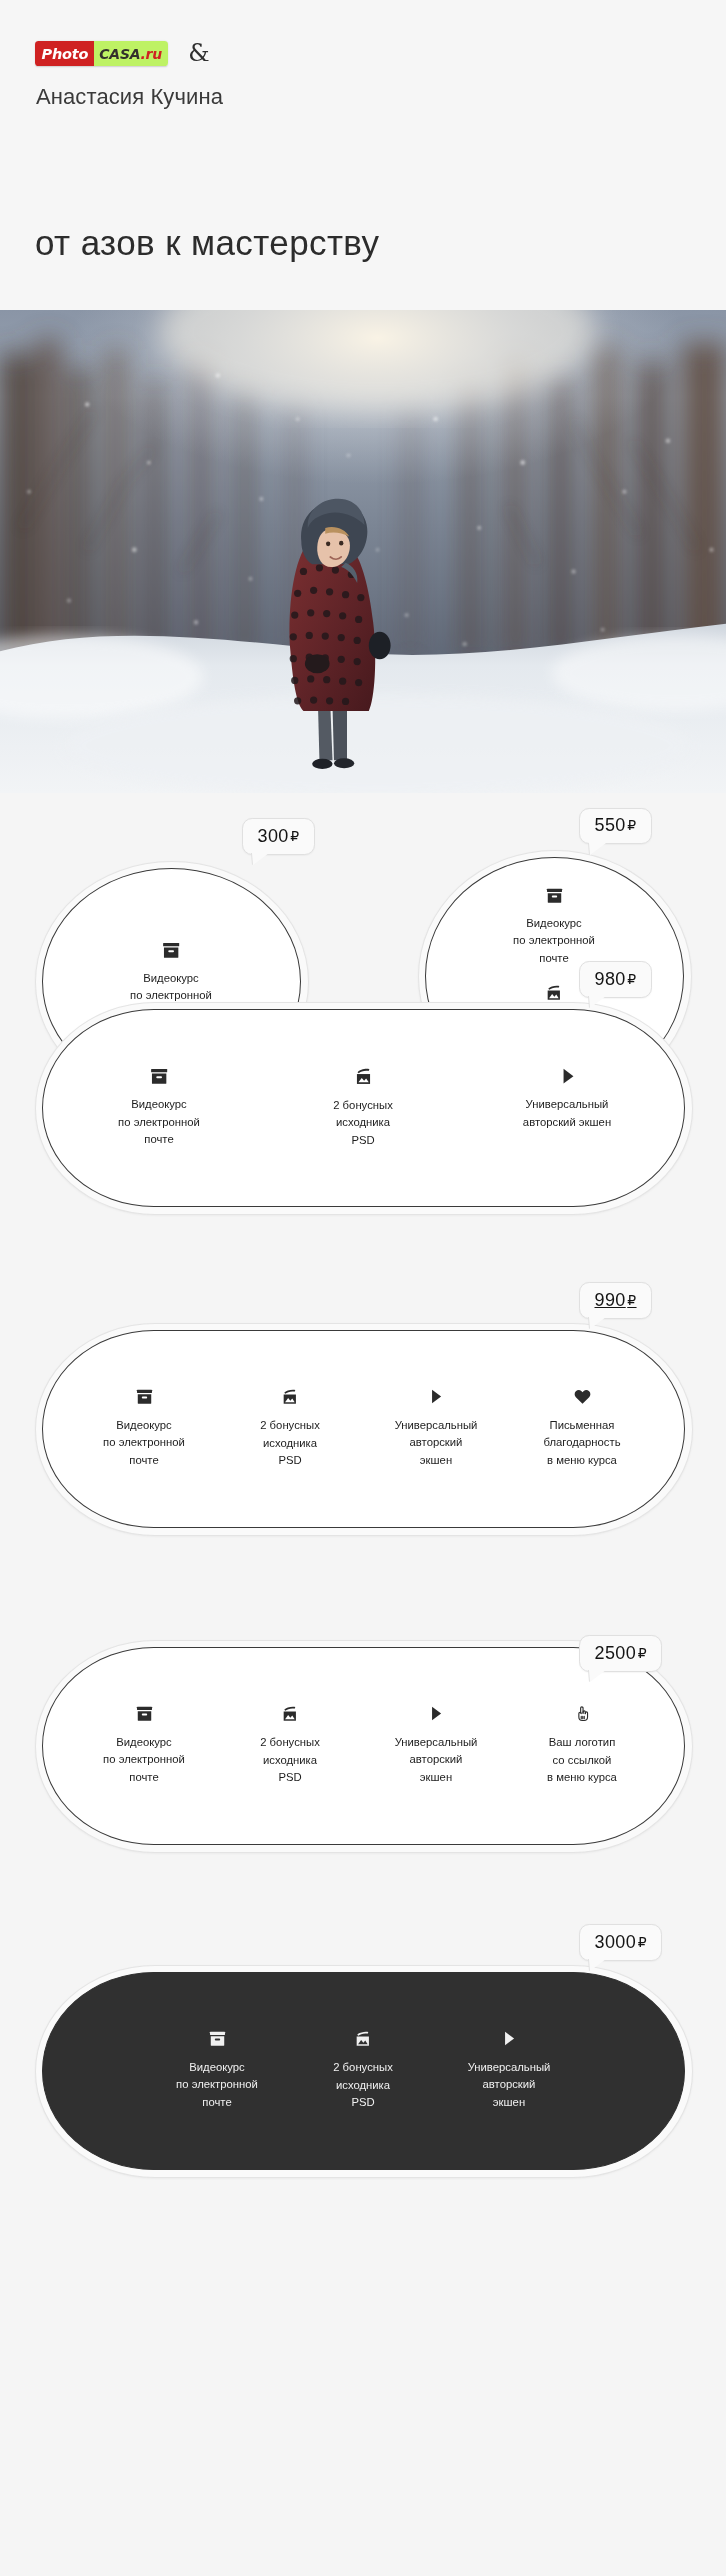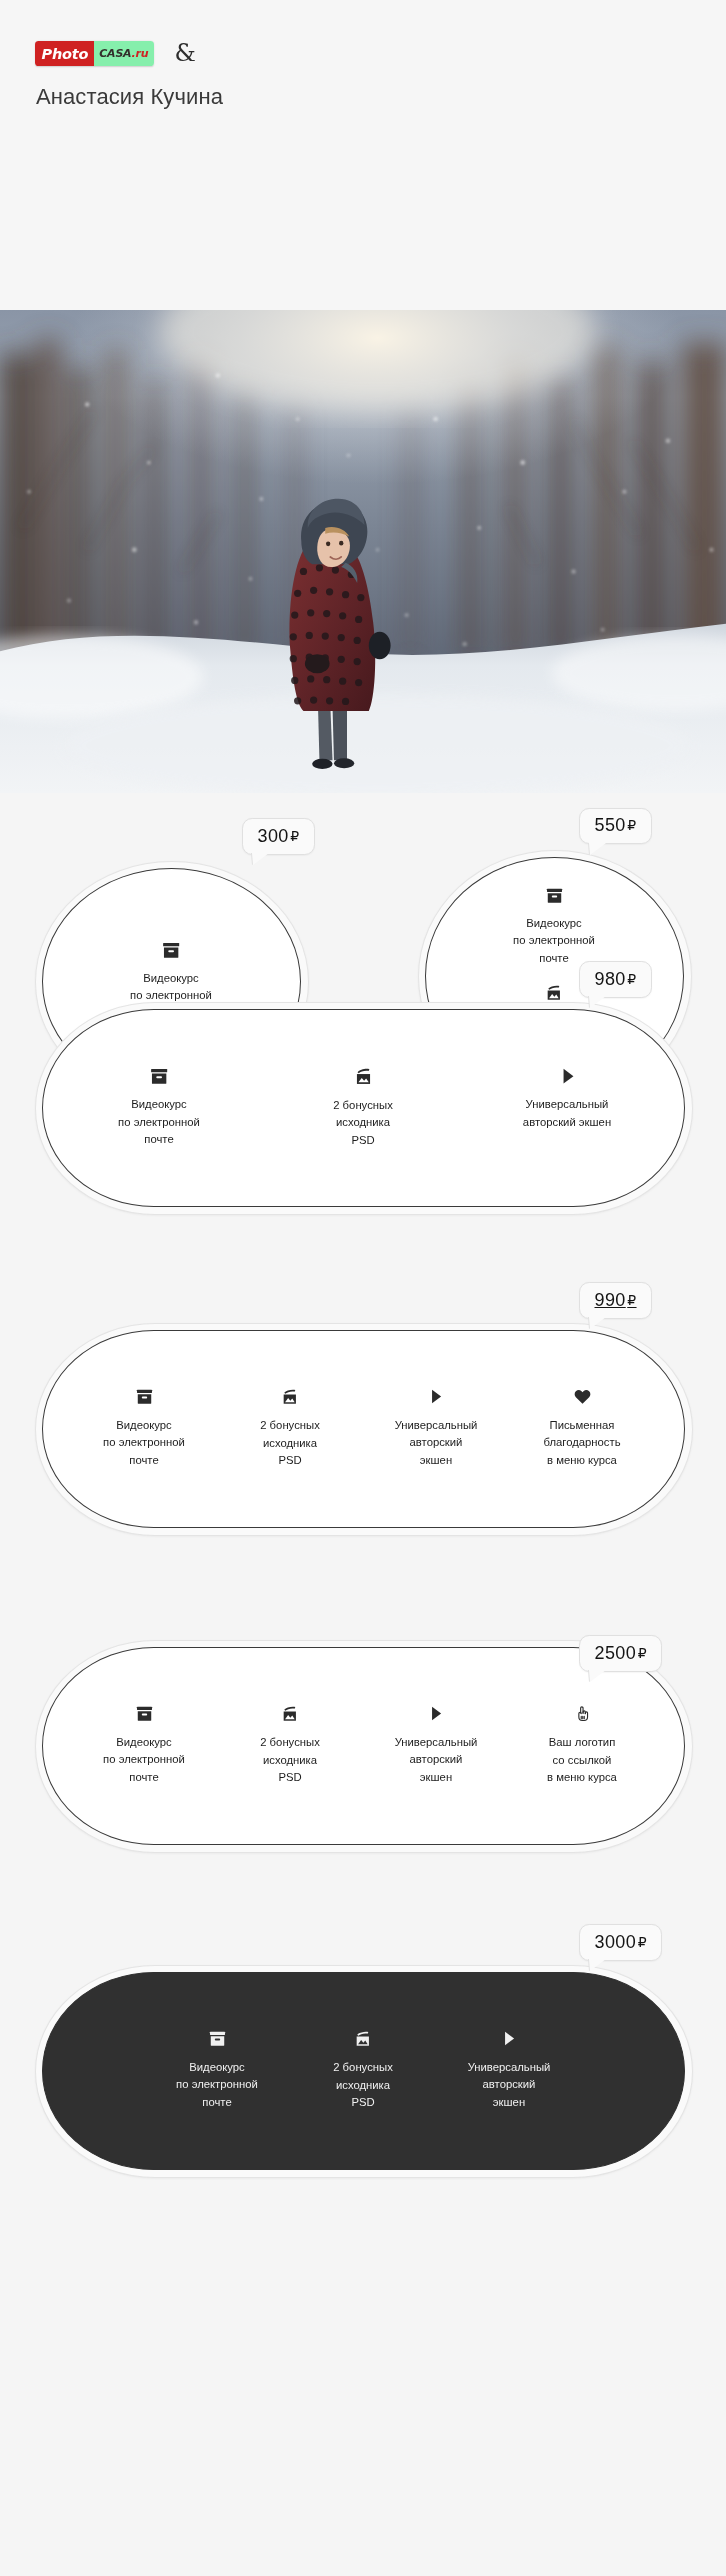--- a/index.html
+++ b/index.html
@@ -45,25 +45,25 @@
     background:#cf2222;
     color:#ffffff;
     font-weight:700;
     font-size:14.5px;
     letter-spacing:-0.2px;
     padding:0 5.8px 0 6.5px;
     display:flex;align-items:center;
     font-style:italic;
   }
   .logo-right{
-    background:#86efac;
+    background:#bef264;
     display:flex;align-items:center;
     padding:0 5.8px 0 5.1px;
     font-weight:700;
-    font-size:11px;
+    font-size:14px;
     letter-spacing:-0.2px;
   }
   .logo-casa{color:#33302c;font-style:italic;}
   .logo-ru{color:#cf2222;font-style:italic;text-align:center;}
   .amp{
     font-family:"DejaVu Serif","Liberation Serif",serif;
     font-size:24px;
     color:#2e2e2e;
     line-height:1;
     transform:translateY(-1.5px);
@@ -245,20 +245,21 @@
         <div class="logo-left">Photo</div>
         <div class="logo-right">
           <span class="logo-casa">CASA</span>
             <span class="logo-ru">.ru</span>
         </div>
       </div>
       <div class="amp">&amp;</div>
     </div>
 
     <div class="author">Анастасия Кучина</div>
+    <div class="title-sub">от азов к мастерству</div>
   </div>
 
   <div class="hero">
     <svg viewBox="0 0 1000 665" preserveAspectRatio="none" aria-hidden="true">
       <defs>
         <linearGradient id="skyG" x1="0" y1="0" x2="0" y2="1">
           <stop offset="0%" stop-color="#8a95a6"></stop>
           <stop offset="18%" stop-color="#9aa4b2"></stop>
           <stop offset="45%" stop-color="#7b8594"></stop>
           <stop offset="75%" stop-color="#5e6675"></stop>

